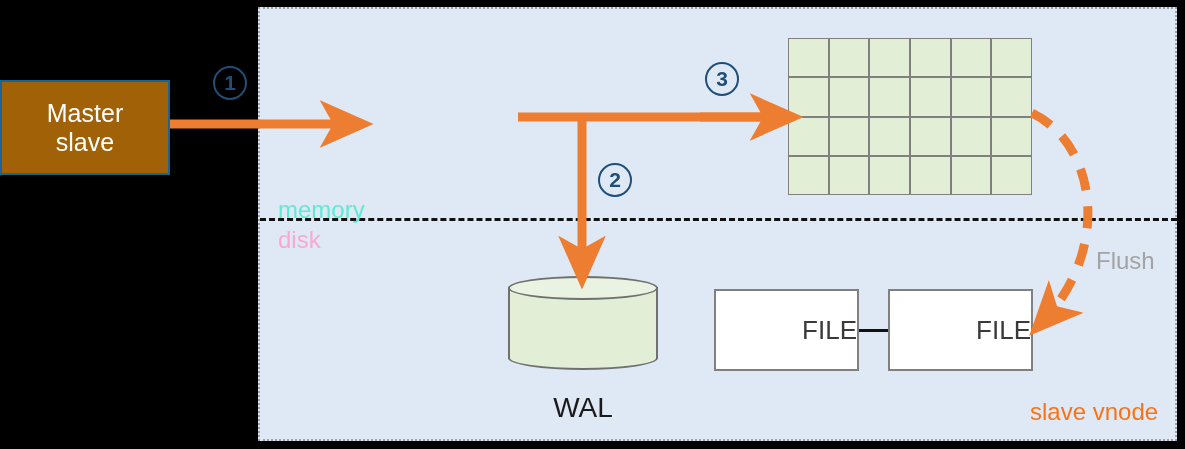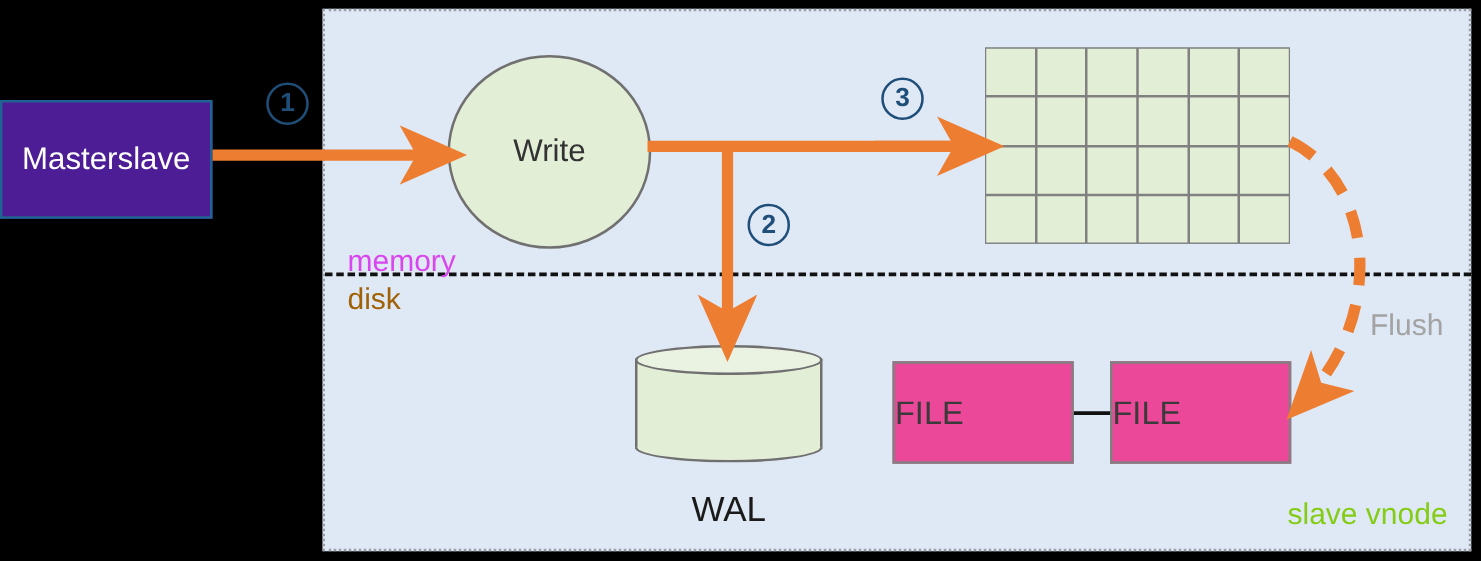--- a/index.html
+++ b/index.html
@@ -27,25 +27,25 @@
     border: 2px dotted #9aa0a6;
     box-sizing: border-box;
   }
   
   #master-vnode {
     position: absolute;
     left: 0px;
     top: 80px;
     width: 170px;
     height: 95px;
-    background: #4c1d95;
+    background: #a16207;
     border: 2px solid #1f6391;
     box-sizing: border-box;
     display: flex;
-    flex-direction: row;
+    flex-direction: column;
     align-items: center;
     justify-content: center;
     color: #ffffff;
     font-size: 25px;
     line-height: 1.15;
   }
   
   #write-node {
     position: absolute;
     left: 358px;
@@ -124,26 +124,26 @@
     text-align: center;
     font-size: 28px;
     color: #1a1a1a;
   }
   
   .file-box {
     position: absolute;
     top: 289px;
     width: 145px;
     height: 82px;
-    background: #ec4899;
+    background: #ffffff;
     border: 2px solid #808080;
     box-sizing: border-box;
     display: flex;
     align-items: center;
-    justify-content: flex-start;
+    justify-content: flex-end;
     font-size: 26px;
     color: #3a3a3a;
   }
   #file-box-1 { left: 714px; }
   #file-box-2 { left: 888px; }
   #file-link {
     position: absolute;
     left: 858px;
     top: 329px;
     width: 31px;
@@ -157,35 +157,35 @@
     top: 218px;
     width: 917px;
     height: 0;
     border-top: 3px dashed #111111;
   }
   #memory-label {
     position: absolute;
     left: 278px;
     top: 196px;
     font-size: 24px;
-    color: #d946ef;
+    color: #5eead4;
   }
   #disk-label {
     position: absolute;
     left: 278px;
     top: 226px;
     font-size: 24px;
-    color: #a16207;
+    color: #f9a8d4;
   }
   #slave-label {
     position: absolute;
     left: 1030px;
     top: 398px;
     font-size: 24px;
-    color: #84cc16;
+    color: #f97316;
   }
   #flush-label {
     position: absolute;
     left: 1096px;
     top: 247px;
     font-size: 24px;
     color: #a3a3a3;
   }
   
   .step-circle {
@@ -219,23 +219,20 @@
 
 <div id="stage">
 
   <div id="vnode-panel"></div>
 
   <div id="master-vnode">
     <span>Master</span>
     <span>slave</span>
   </div>
 
-  <div id="write-node">
-    <span>Write</span>
-  </div>
 
   <div id="memtable">
     <div class="cell"></div>
     <div class="cell"></div>
     <div class="cell"></div>
     <div class="cell"></div>
     <div class="cell"></div>
     <div class="cell"></div>
     <div class="cell"></div>
     <div class="cell"></div>

